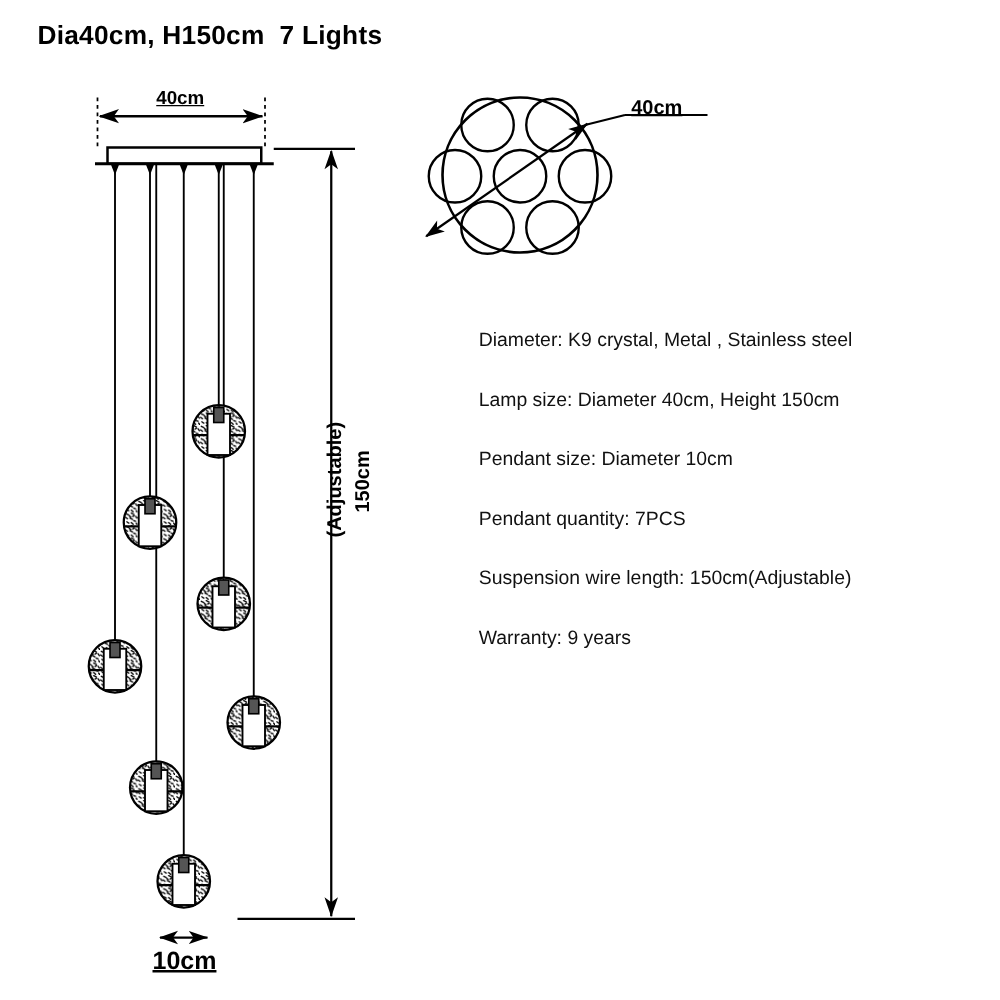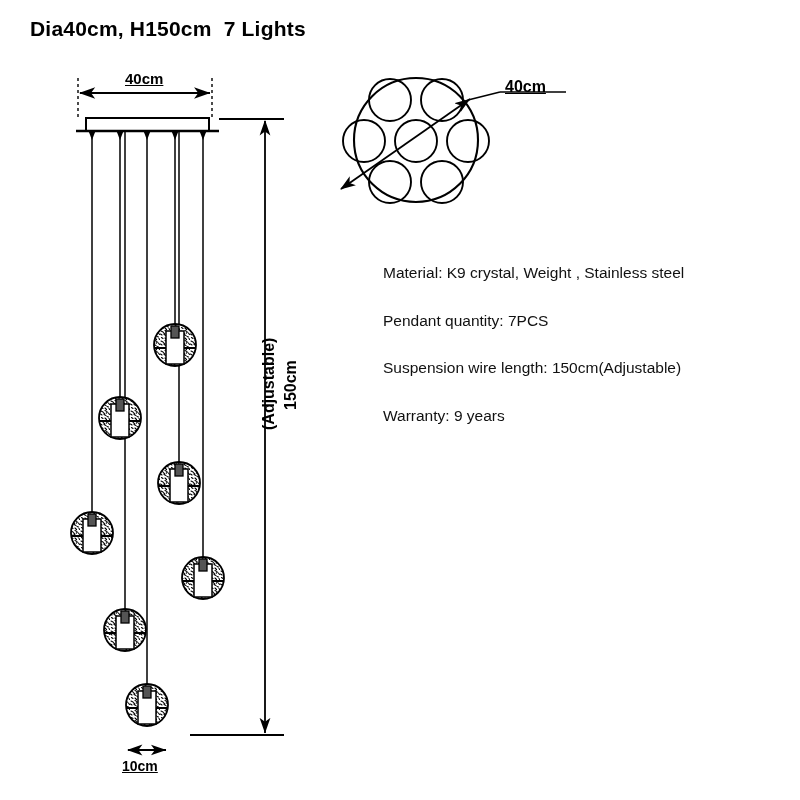--- a/index.html
+++ b/index.html
@@ -56,21 +56,21 @@
     white-space: nowrap;
     text-decoration: underline;
   }
   #dim-40cm-front {
     left: 125px;
     top: 70px;
   }
   #dim-10cm {
     left: 122px;
     top: 758px;
-    font-size: 14px;
+    font-size: 20px;
   }
   #dim-40cm-top {
     left: 505px;
     top: 78px;
     font-size: 16px;
   }
   #dim-150cm-group {
     position: absolute;
     left: 232px;
     top: 360px;
@@ -237,19 +237,21 @@
   <div class="dim-label" id="dim-10cm">10cm</div>
 
   <div class="dim-label" id="dim-40cm-top">40cm</div>
 
   <div id="dim-150cm-group">
     <span class="rot" id="dim-150cm-value">150cm</span>
     <span class="rot" id="dim-150cm-adjust">(Adjustable)</span>
   </div>
 
   <div class="spec-list">
-    <div class="spec-line">Material: K9 crystal, Weight , Stainless steel</div>
+    <div class="spec-line">Diameter: K9 crystal, Metal , Stainless steel</div>
+    <div class="spec-line">Lamp size: Diameter 40cm, Height 150cm</div>
+    <div class="spec-line">Pendant size: Diameter 10cm</div>
     <div class="spec-line">Pendant quantity: 7PCS</div>
     <div class="spec-line">Suspension wire length: 150cm(Adjustable)</div>
     <div class="spec-line">Warranty: 9 years</div>
   </div>
 
 </div>
 
 </body></html>

